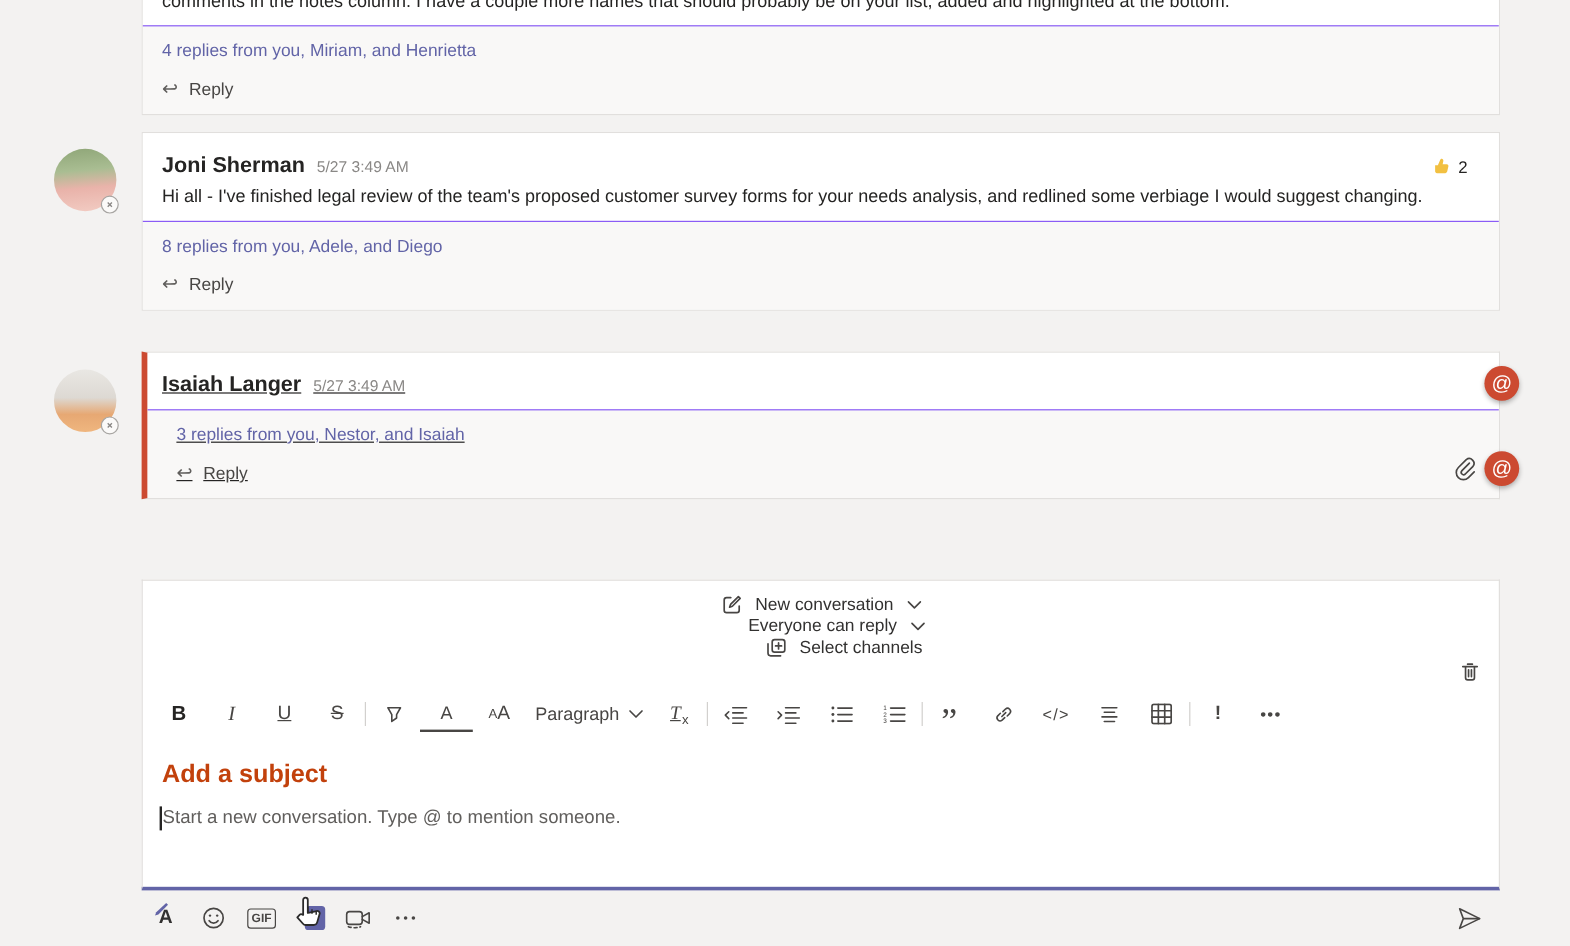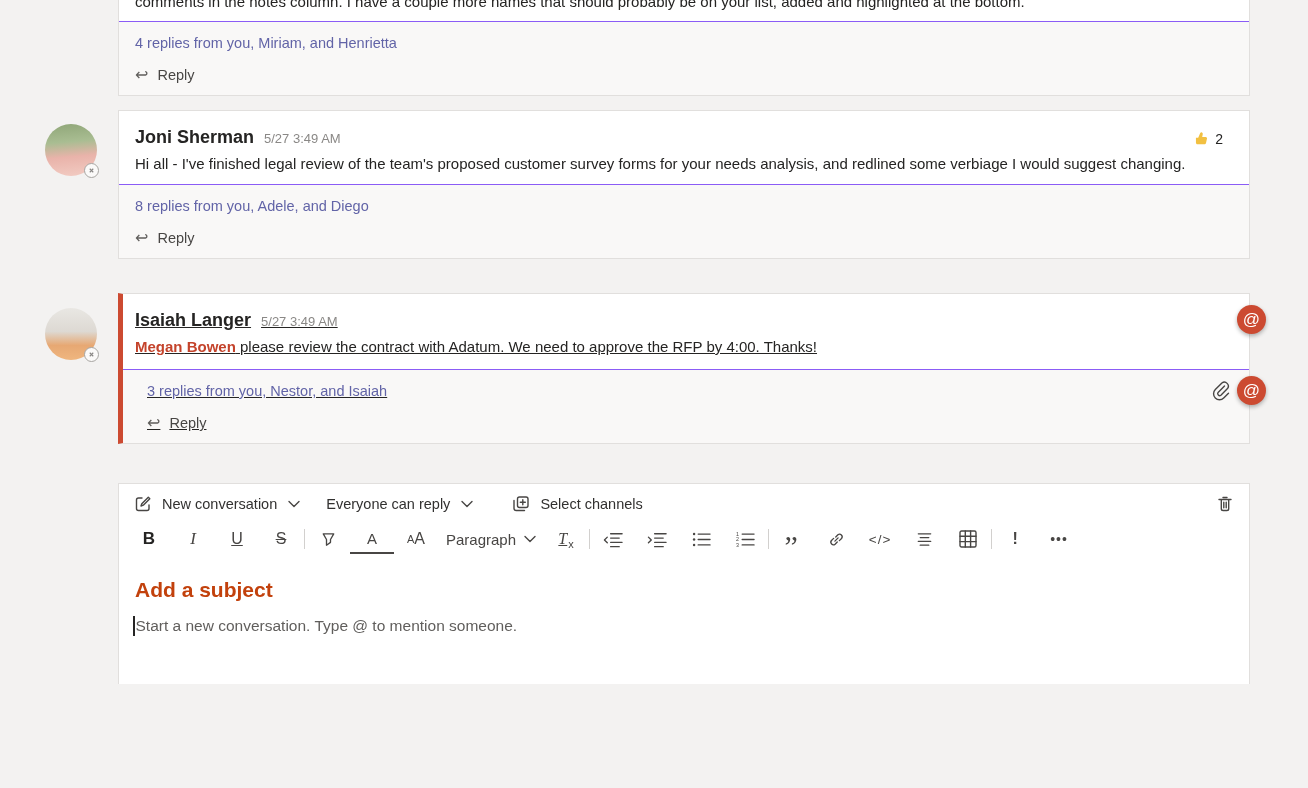--- a/index.html
+++ b/index.html
@@ -1,18 +1,18 @@
 <!DOCTYPE html>
 <html><head>
 <meta charset="utf-8">
 <style>
   * { margin:0; padding:0; box-sizing:border-box; }
   html,body { width:1308px; height:788px; }
   body { font-family:"Liberation Sans", sans-serif; background:#F3F2F1; color:#252423; }
-  .screen { position:relative; width:1308px; height:684px; overflow:hidden; }
+  .screen { position:relative; width:1308px; height:788px; overflow:hidden; }
 
   
   .card { position:absolute; left:118px; width:1132px; background:#fff;
           border:1px solid #E1DFDD; }
   .card .msg-main { padding:0 16px; background:#fff; }
   .card .replies { background:#F9F8F7; border-top:1px solid #8b5cf6; padding:12px 16px; }
   .replies-link { color:#6264A7; font-size:14.5px; line-height:18px; cursor:pointer; }
   .reply-row { margin-top:15px; display:flex; align-items:center; gap:9px; color:#484644;
                font-size:14.5px; cursor:pointer; width:fit-content; }
   .reply-arrow { font-size:16px; color:#605E5C; line-height:14px; }
@@ -54,21 +54,21 @@
       background:#CC4A31; color:#fff; display:flex; align-items:center; justify-content:center;
       font-size:17px; box-shadow:0 2px 4px rgba(0,0,0,.3); }
   #at-badge-1 { left:1237px; top:305px; }
   #at-badge-2 { left:1237px; top:376px; }
   .clip { position:absolute; left:1208px; top:378px; width:24px; height:24px; }
 
   
   .compose { position:absolute; left:118px; top:483px; width:1132px; height:259px;
      background:#fff; border:1px solid #E1DFDD; border-bottom:3px solid #6264A7; }
   .compose-header { display:flex; align-items:center; padding:10px 14px 2px 14px;
-     font-size:14.5px; color:#323130; }
+     font-size:14.5px; color:#323130;flex-direction:column; }
   .ch-item { display:flex; align-items:center; gap:9px; cursor:pointer; }
   .ch-item .chev { margin-left:2px; }
   .icon-20 { width:20px; height:20px; display:block; }
   .icon-stroke { fill:none; stroke:#484644; stroke-width:1.4; stroke-linecap:round; stroke-linejoin:round; }
   .chev svg { width:12px; height:8px; display:block; }
   .trash-btn { margin-left:auto; cursor:pointer; }
 
   .toolbar { display:flex; align-items:center; padding:8px 8px 4px 8px; color:#484644; }
   .tb-btn { min-width:44px; height:30px; display:flex; align-items:center;
             justify-content:center; cursor:pointer; font-size:15px; }
@@ -147,23 +147,20 @@
       </div>
     </div>
   </div>
 
   <div class="card" id="card-isaiah">
     <div class="msg-main">
       <div class="author-row">
         <span class="author">Isaiah Langer</span>
         <span class="timestamp">5/27 3:49 AM</span>
       </div>
-      <div class="msg-text">
-        <span class="mention-name">Megan Bowen</span><span> please review the contract with Adatum. We need to approve the RFP by 4:00. Thanks!</span>
-      </div>
     </div>
     <div class="replies">
       <div class="replies-link">3 replies from you, Nestor, and Isaiah</div>
       <div class="reply-row">
         <span class="reply-arrow">↩</span>
         <span>Reply</span>
       </div>
     </div>
   </div>
 

